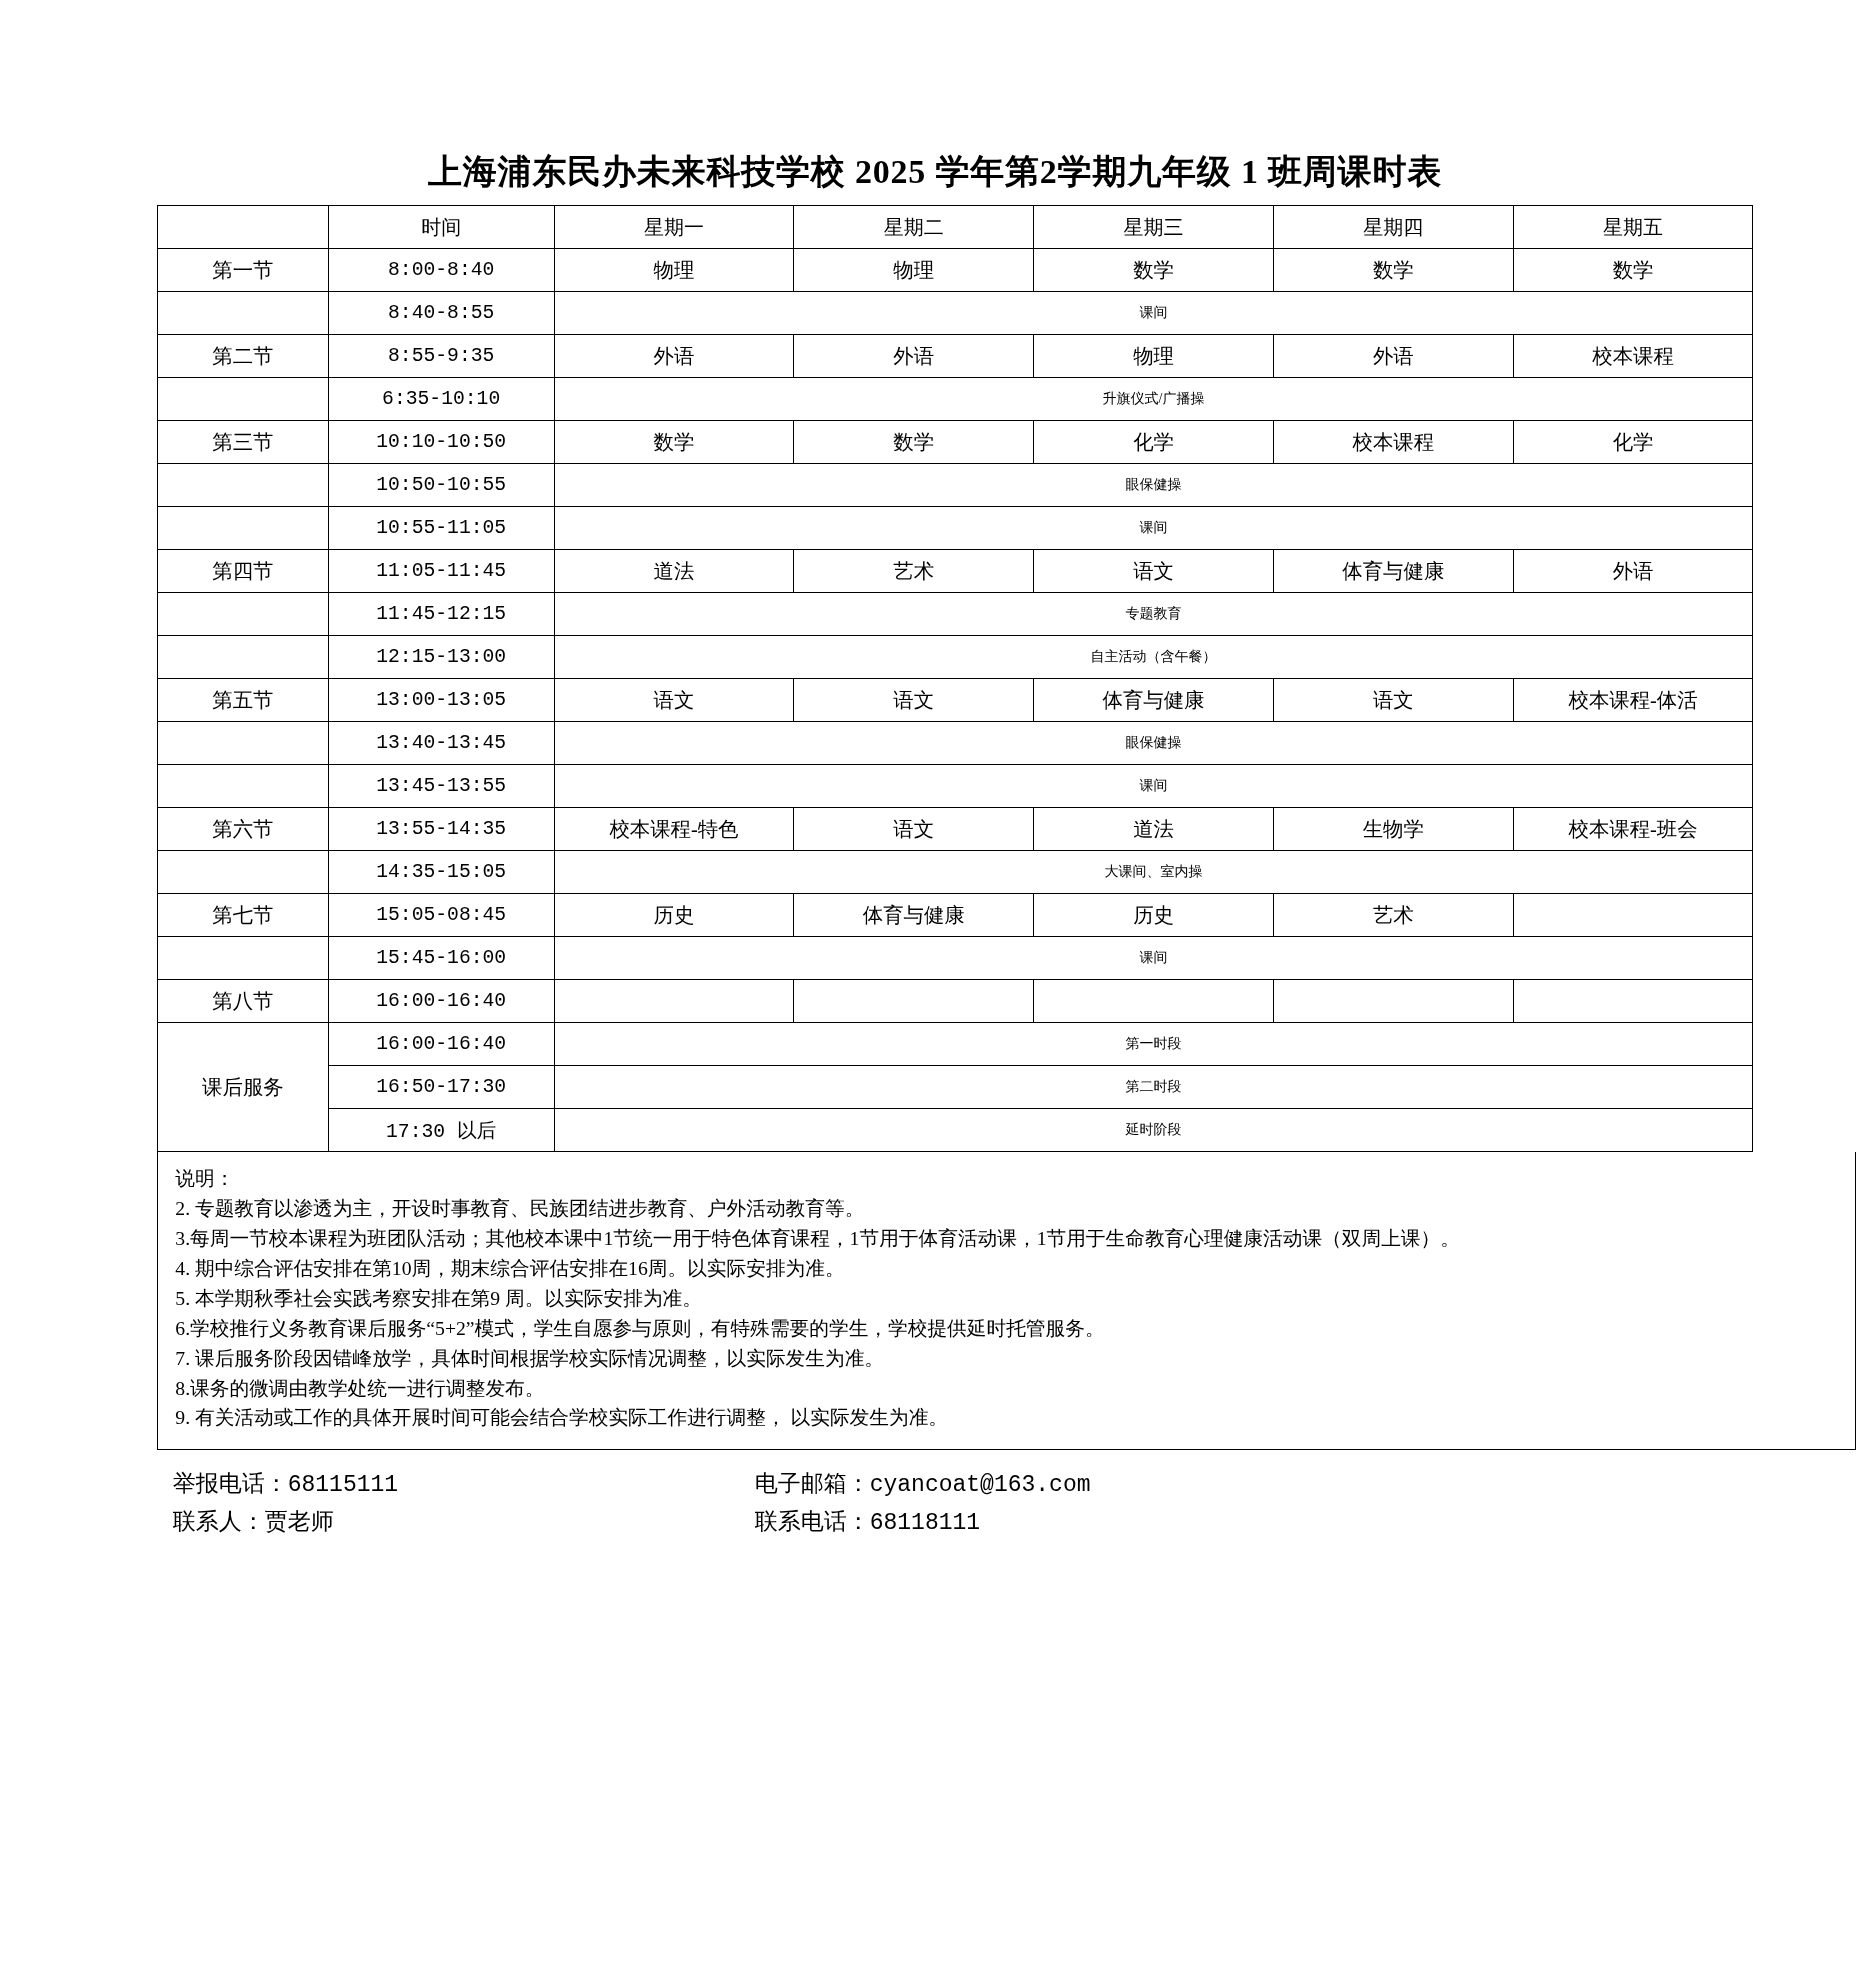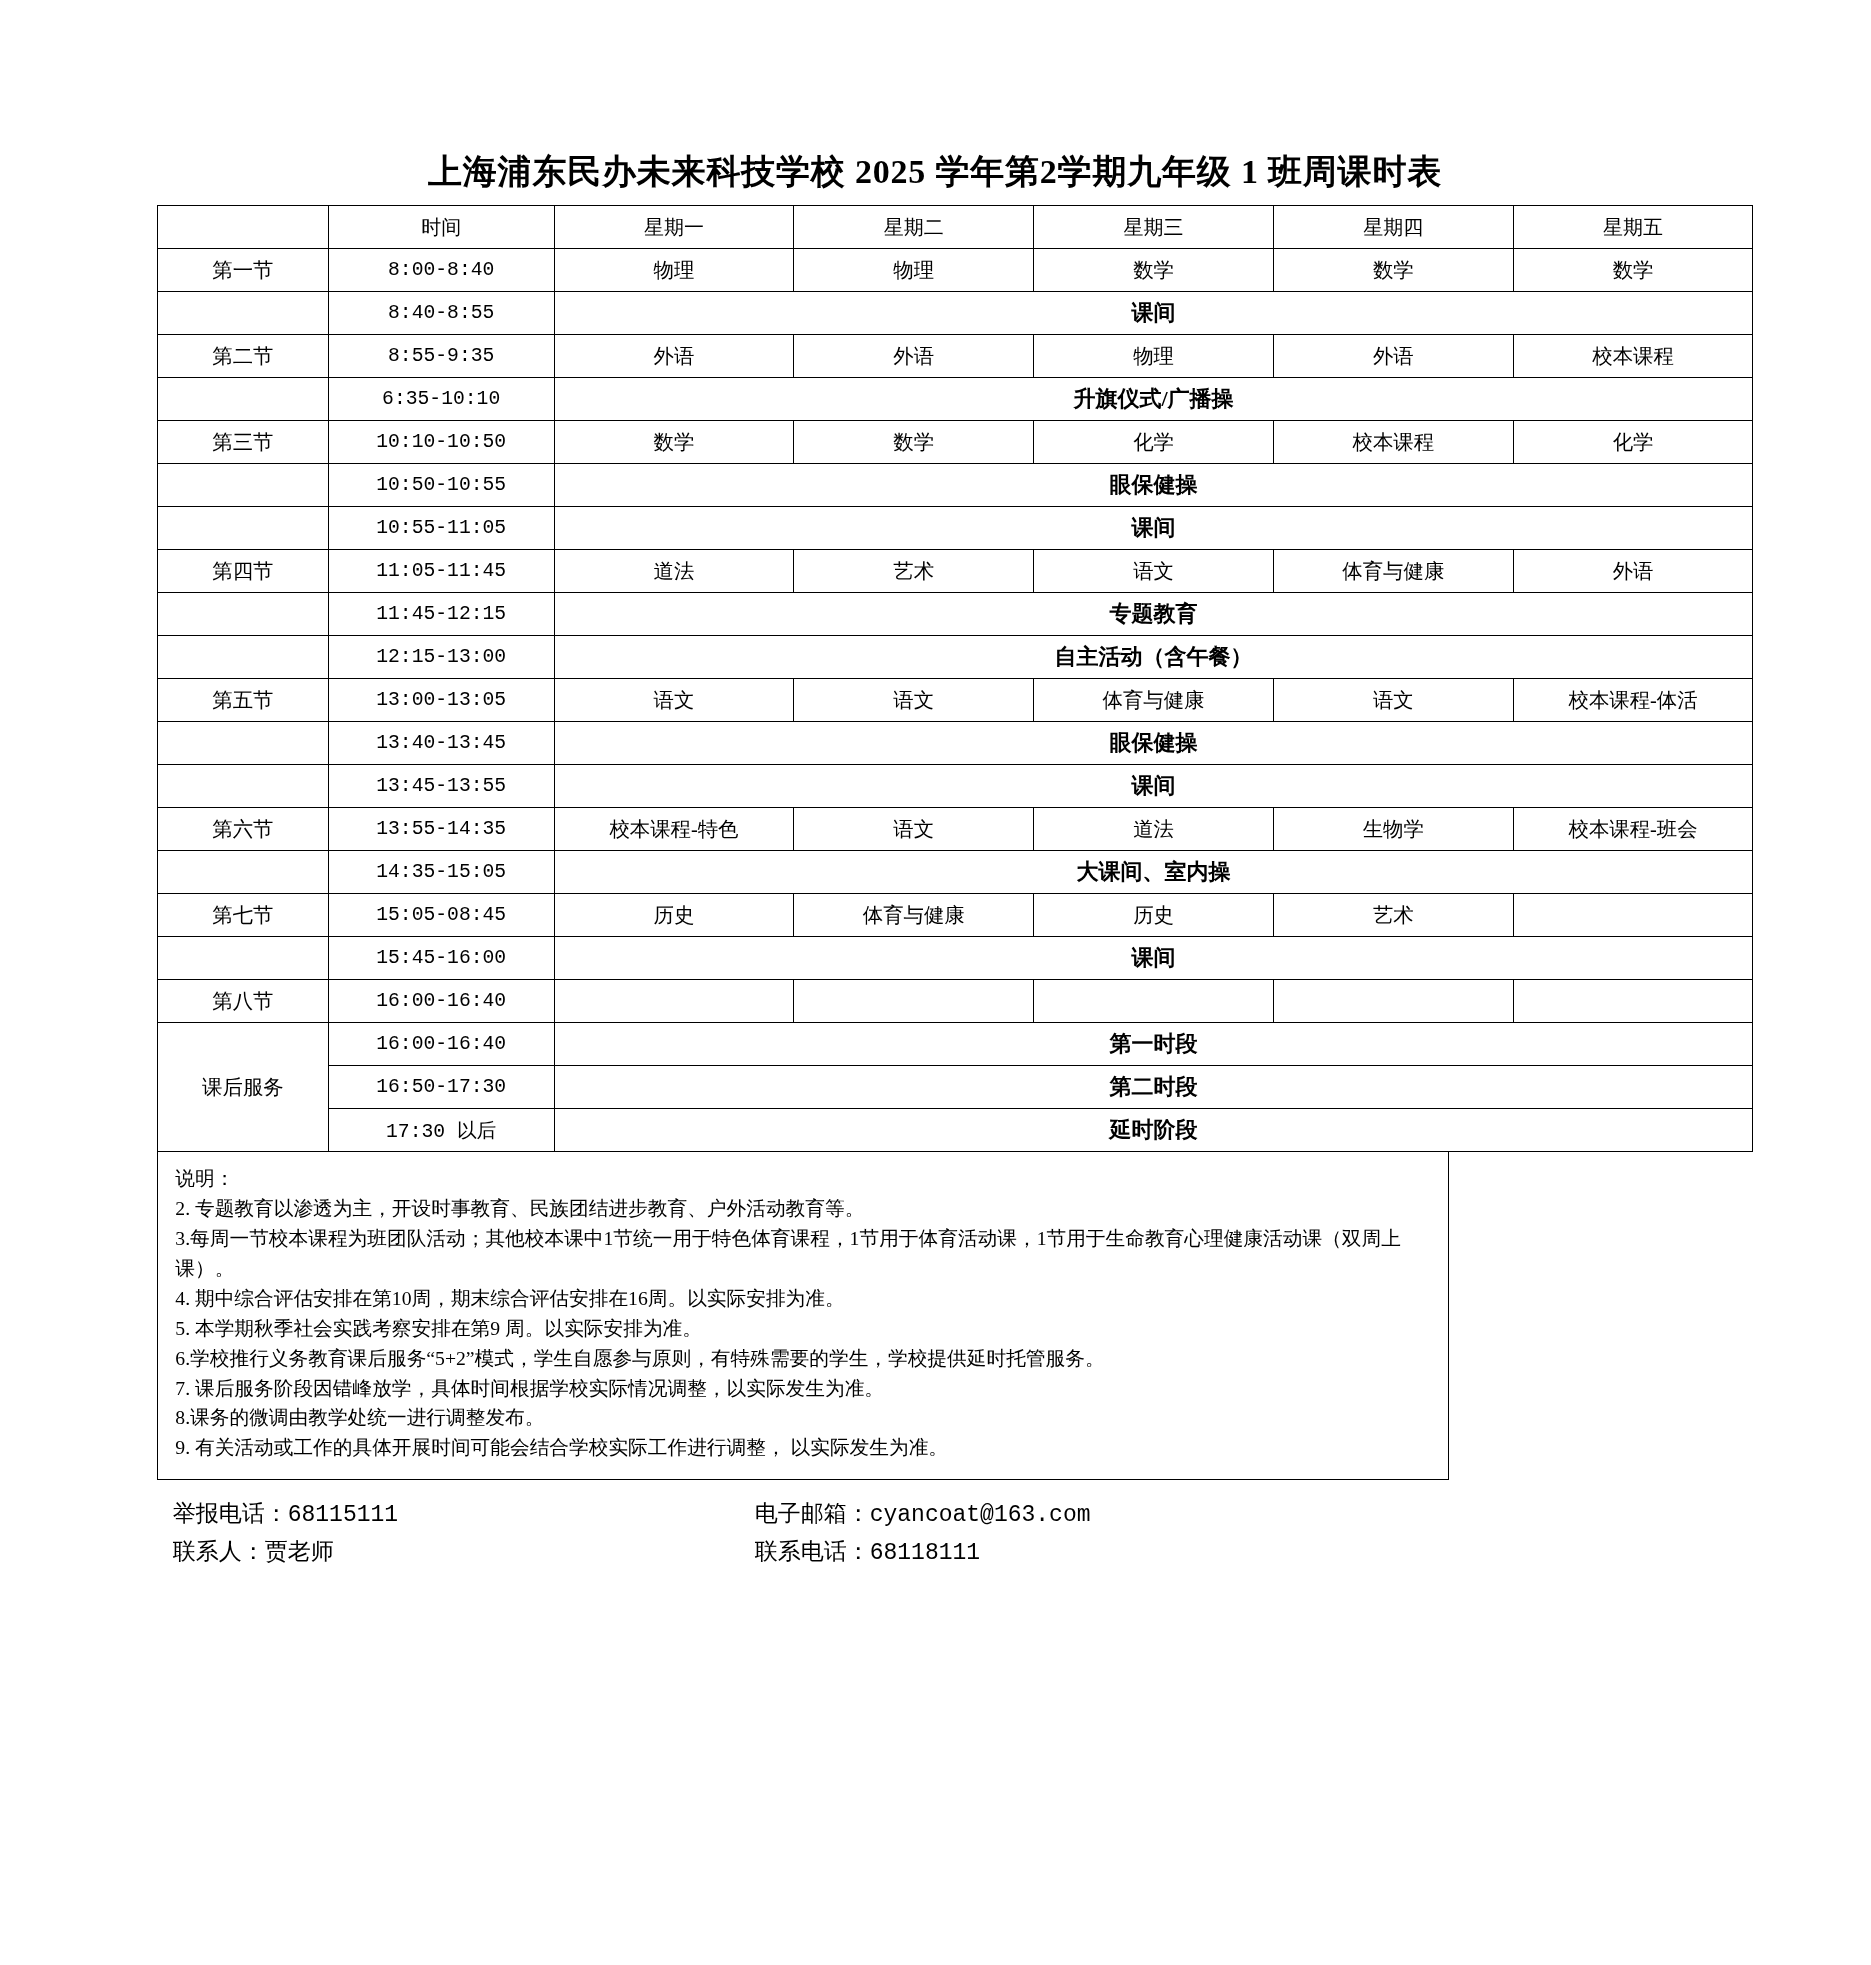--- a/index.html
+++ b/index.html
@@ -57,34 +57,33 @@
     font-family: "Liberation Mono", "DejaVu Sans Mono", monospace;
     font-size: 19.7px;
   }
   table.schedule td.day {
     width: 234px;
   }
   table.schedule td.head {
     font-size: 20px;
   }
   table.schedule td.span-all {
-    font-size: 22px;
-    font-weight: bold;
+    font-size: 14px;
   }
   td.small-text {
     font-size: 18px;
   }
   .notes {
     border: 1.6px solid #000000;
     border-top: none;
     padding: 11.8px 15.7px 15.7px 17.3px;
     font-size: 19.7px;
     line-height: 1.52;
     box-sizing: border-box;
-    width: 1292px;
+    width: 1699px;
   }
   .notes .note-line {
     white-space: normal;
   }
   .contact {
     margin-top: 16px;
     width: 1556px;
     font-size: 23px;
     line-height: 1.55;
     padding-left: 15.7px;

